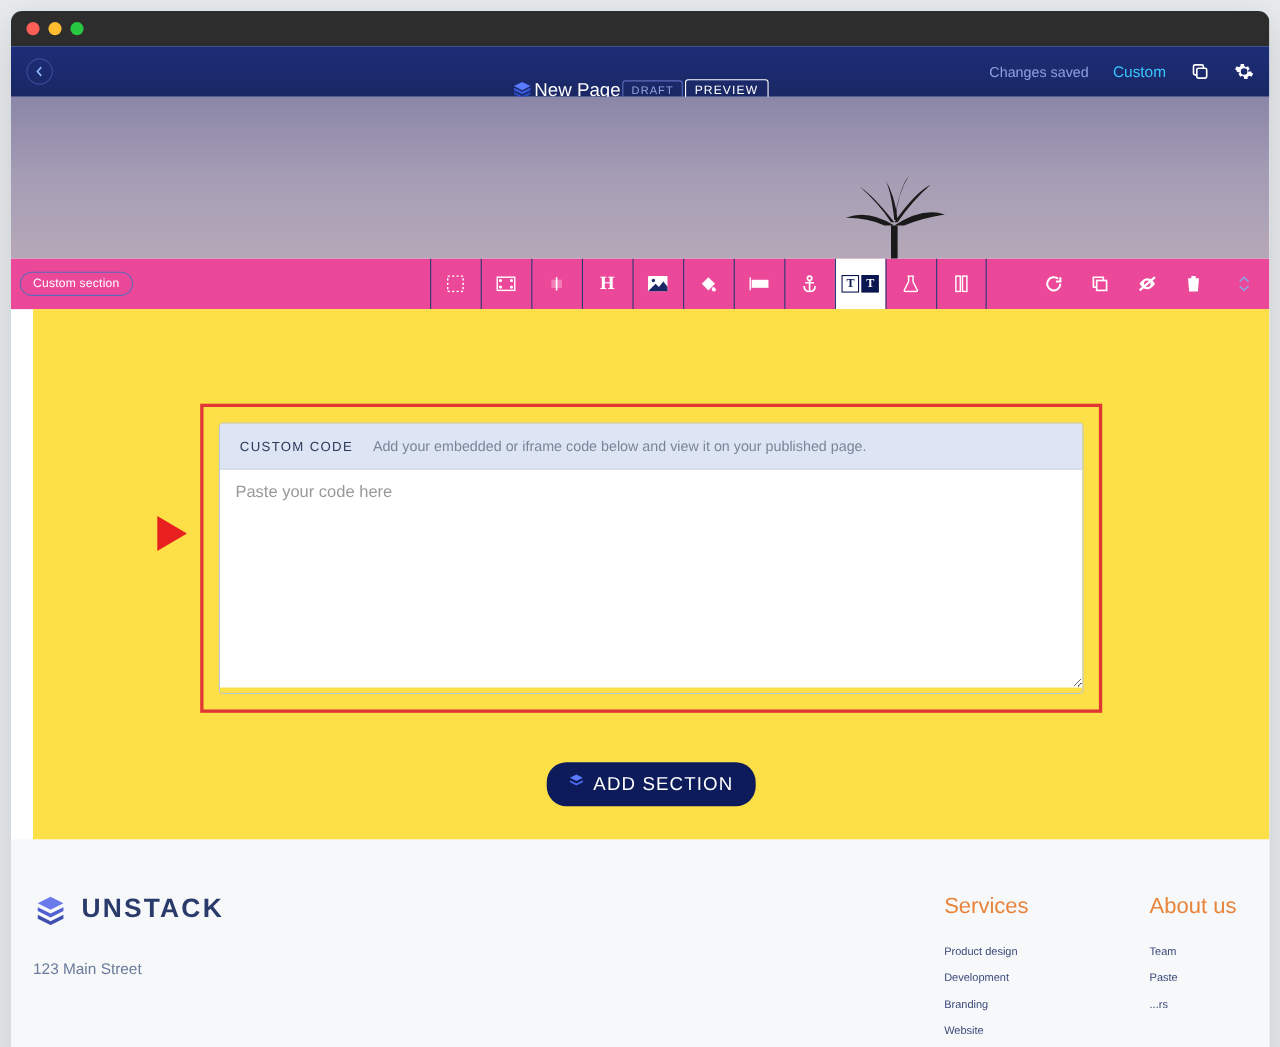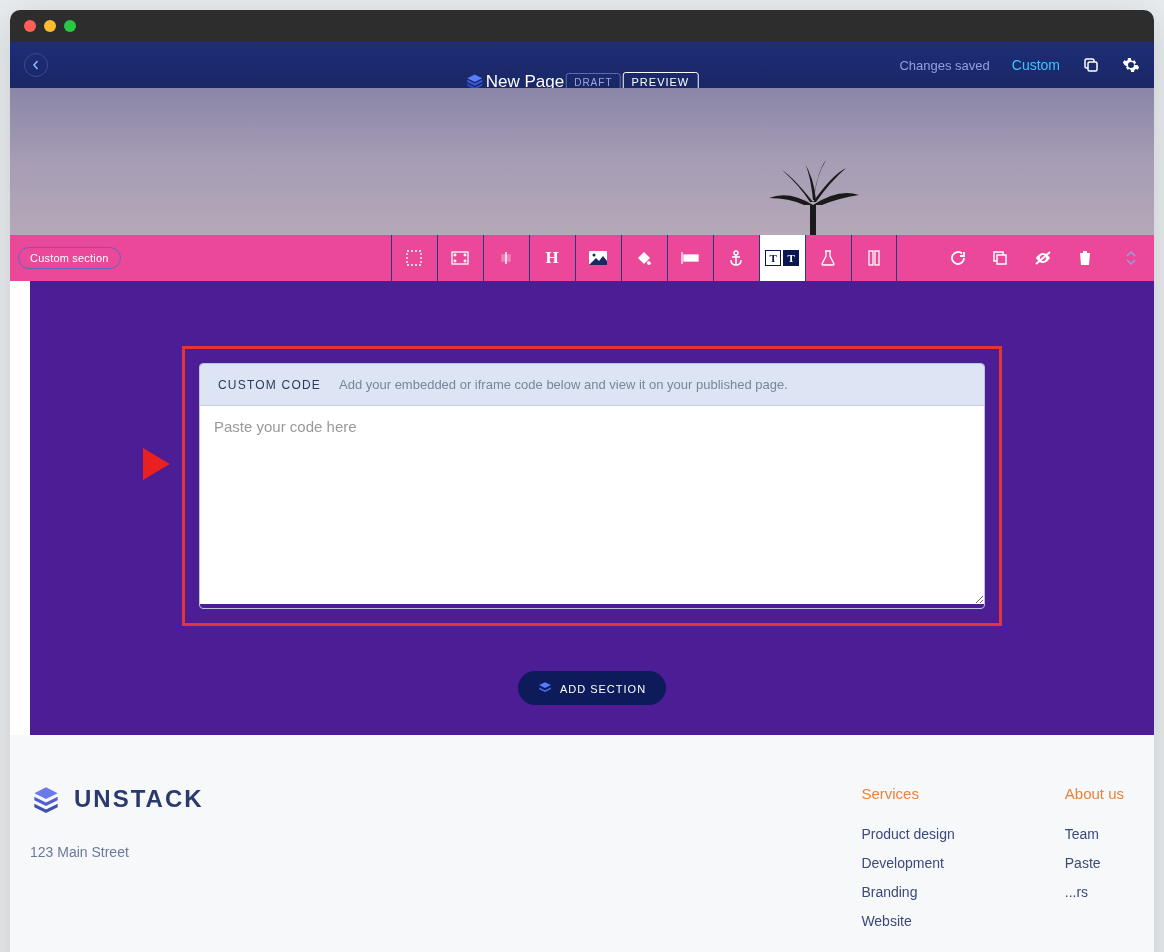--- a/index.html
+++ b/index.html
@@ -75,21 +75,21 @@
 .tool-group { display: flex; margin-left: 270px; height: 100%; }
 .tool-btn {
   width: 46px; height: 46px; display: flex; align-items: center; justify-content: center;
   color: #fff; cursor: pointer; border-left: 1px solid #2a3978;
 }
 .tool-btn:last-child { border-right: 1px solid #2a3978; }
 .tool-btn.sel { background: #fff; color: #0a1650; }
 .tool-right { margin-left: auto; display: flex; align-items: center; gap: 26px; padding-right: 10px; color: #fff; }
 .updown { display: flex; flex-direction: column; gap: 2px; color: #8fa0e0; margin-left: 8px; }
 
-.canvas-area { padding: 65px 0 30px; background: #4c1d95; position: relative; margin-left: 20px; }
+.canvas-area { padding: 86px 0 30px; background: #fde047; position: relative; margin-left: 20px; }
 .highlight-box {
   width: 820px; margin: 0 auto; border: 3px solid #e03636; padding: 14px; position: relative;
 }
 .arrow {
   position: absolute; left: -120px; top: 95px;
 }
 .code-panel { border: 1px solid #b8c5e0; border-radius: 4px; overflow: hidden; }
 .code-header {
   background: #dde5f4; padding: 13px 18px; display: flex; align-items: center; gap: 18px;
   border-bottom: 1px solid #c5d0e8;
@@ -98,32 +98,32 @@
 .code-desc { font-size: 13px; color: #7a8599; }
 .code-textarea {
   width: 100%; height: 198px; border: none; padding: 12px 14px; font-size: 15px;
   font-family: inherit; resize: both; outline: none; color: #333;
 }
 .code-textarea::placeholder { color: #999; }
 
 .add-section {
   display: block; width: fit-content; margin: 45px auto 0;
   background: #0d1b5a; color: #fff; border: none; padding: 10px 20px;
-  border-radius: 18px; font-size: 11px; letter-spacing: 1px; font-weight: 500;
-  display: flex; align-items: flex-end; gap: 8px; cursor: pointer;
+  border-radius: 18px; font-size: 17px; letter-spacing: 1px; font-weight: 500;
+  display: flex; align-items: flex-start; gap: 8px; cursor: pointer;
 }
 
 .footer { background: #f7f8fa; padding: 50px 20px 130px; display: flex; }
 .footer-left {}
 .logo-row { display: flex; align-items: center; gap: 12px; margin-bottom: 26px; }
 .logo-text { font-size: 24px; font-weight: 600; letter-spacing: 2px; color: #2a3a6a; }
 .addr { color: #6a7a9a; font-size: 14px; line-height: 1.9; }
 .footer-cols { margin-left: auto; display: flex; gap: 110px; padding-right: 10px; }
-.col-title { color: #e8833a; font-size: 15px; margin-bottom: 24px; }
-.col-link { color: #3a4a7a; font-size: 14px; margin-bottom: 13px; cursor: pointer; }
+.col-title { color: #e8833a; font-size: 20px; margin-bottom: 24px; }
+.col-link { color: #3a4a7a; font-size: 10px; margin-bottom: 13px; cursor: pointer; }
 svg { display: block; }
 </style>
 </head>
 <body>
 
 <div class="window">
 
   <div class="titlebar">
     <div class="dot dot-red"></div>
     <div class="dot dot-yellow"></div>

